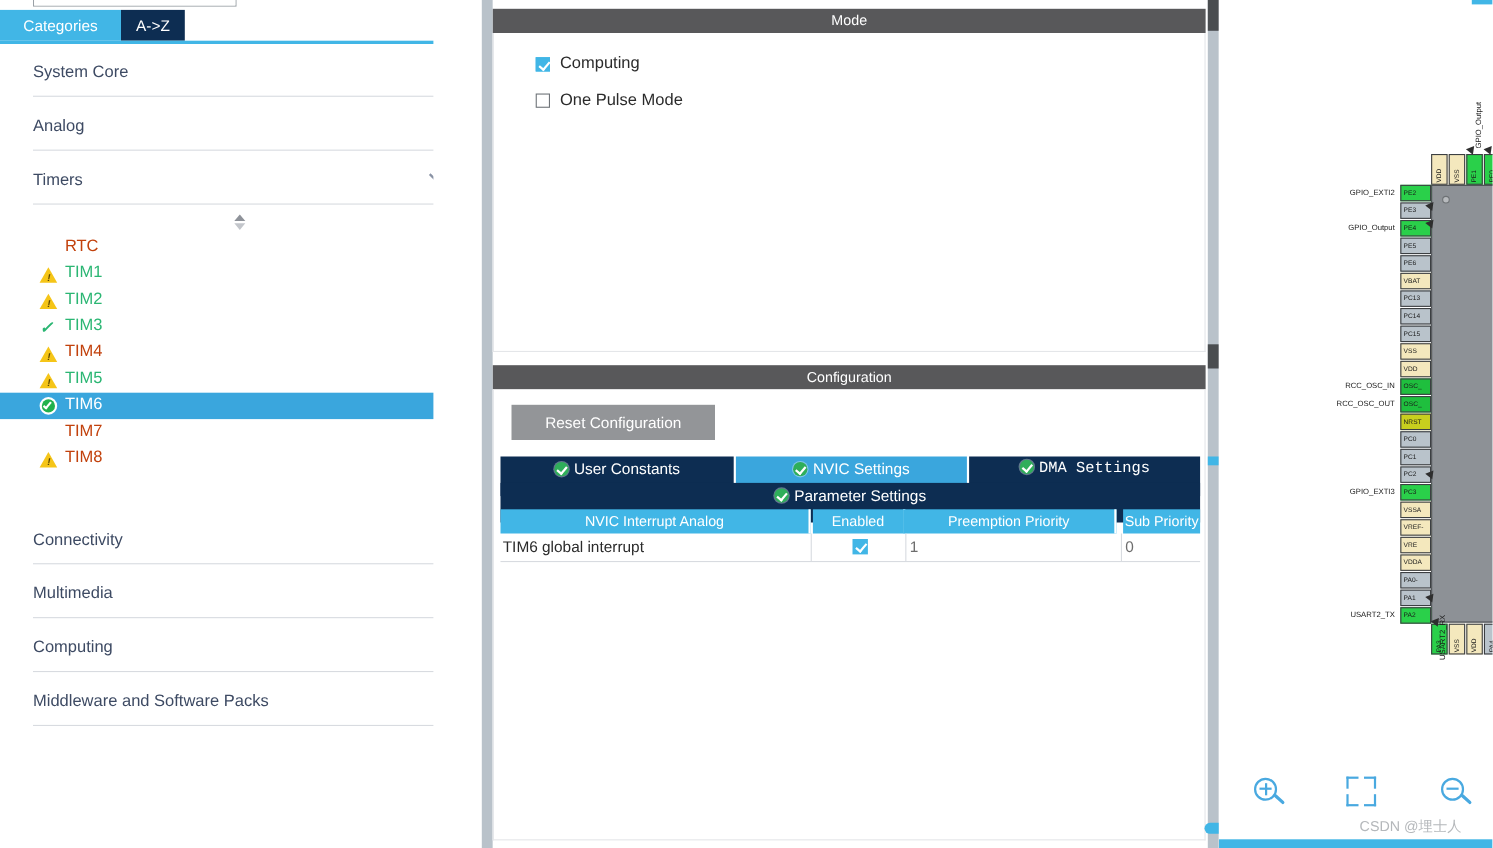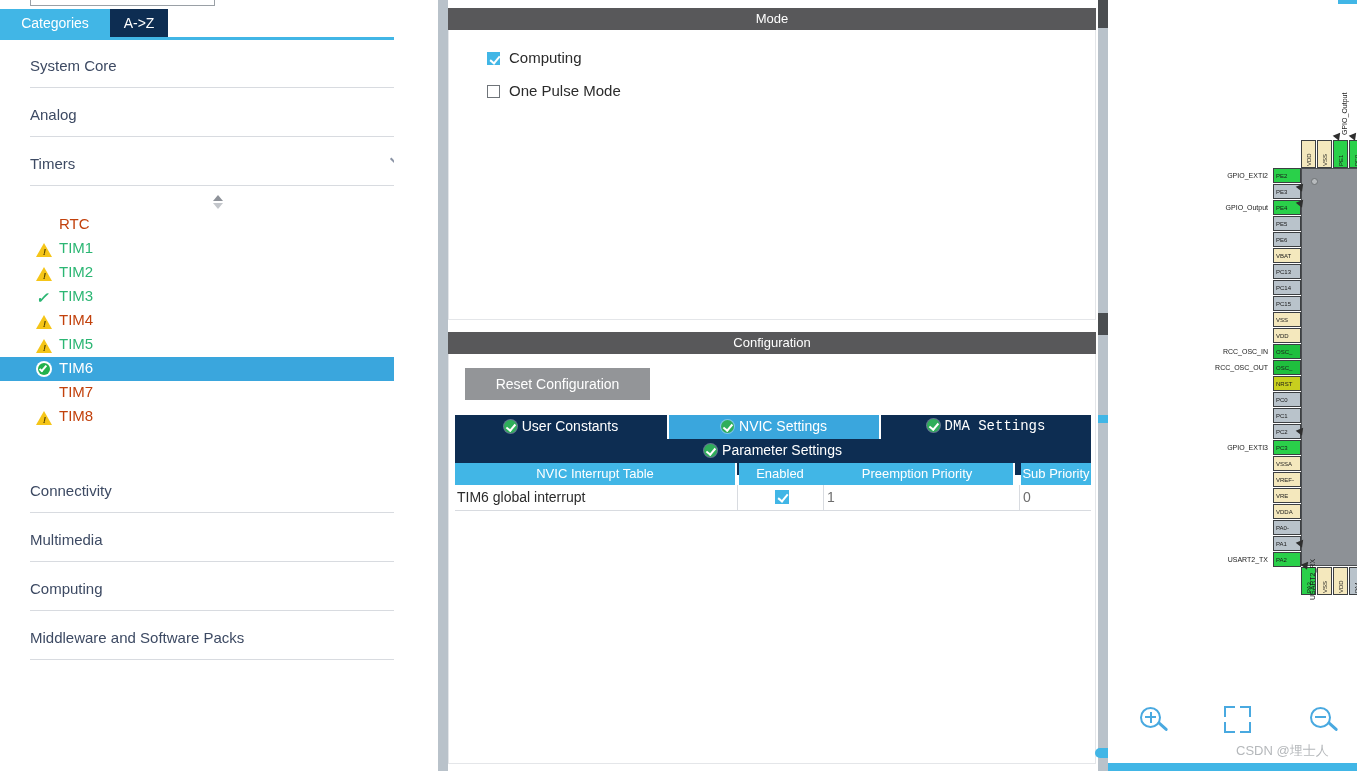--- a/index.html
+++ b/index.html
@@ -419,21 +419,21 @@
         <div class="ctabbtn" id="tab-dma-settings">
           <span class="gchk"></span><span>DMA Settings</span>
         </div>
         <div class="ctabbtn" id="tab-parameter-settings">
           <span class="gchk"></span><span>Parameter Settings</span>
         </div>
       </div>
 
       <div id="nvic-table">
         <div id="nvic-head">
-          <div class="th th-c0">NVIC Interrupt Table</div>
+          <div class="th th-c0">NVIC Interrupt Analog</div>
           <div class="th th-c1">Enabled</div>
           <div class="th th-c2">Preemption Priority</div>
           <div class="th th-c3">Sub Priority</div>
         </div>
         <div id="nvic-row">
           <div class="td td-c0">TIM6 global interrupt</div>
           <div class="cellsep" style="left:282px"></div>
           <div class="td td-c1">
             <span id="nvic-enabled-box"></span>
           </div>

